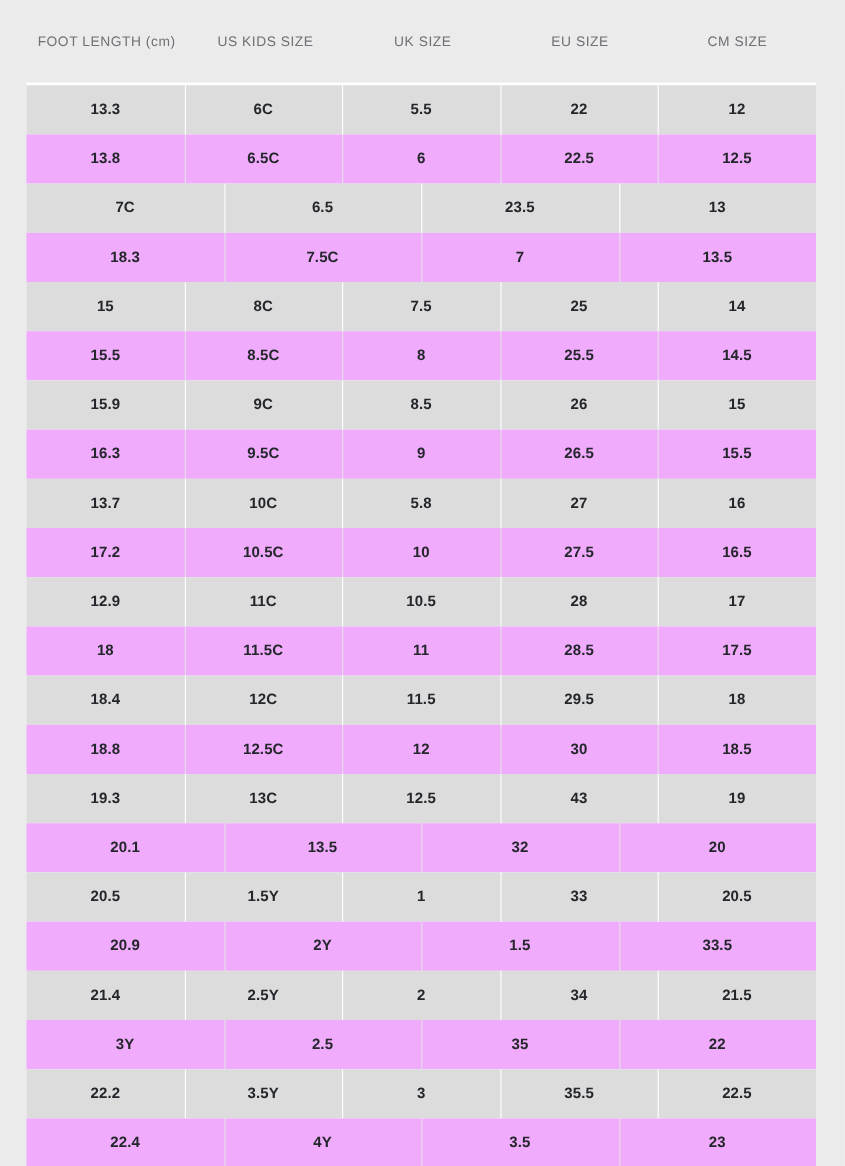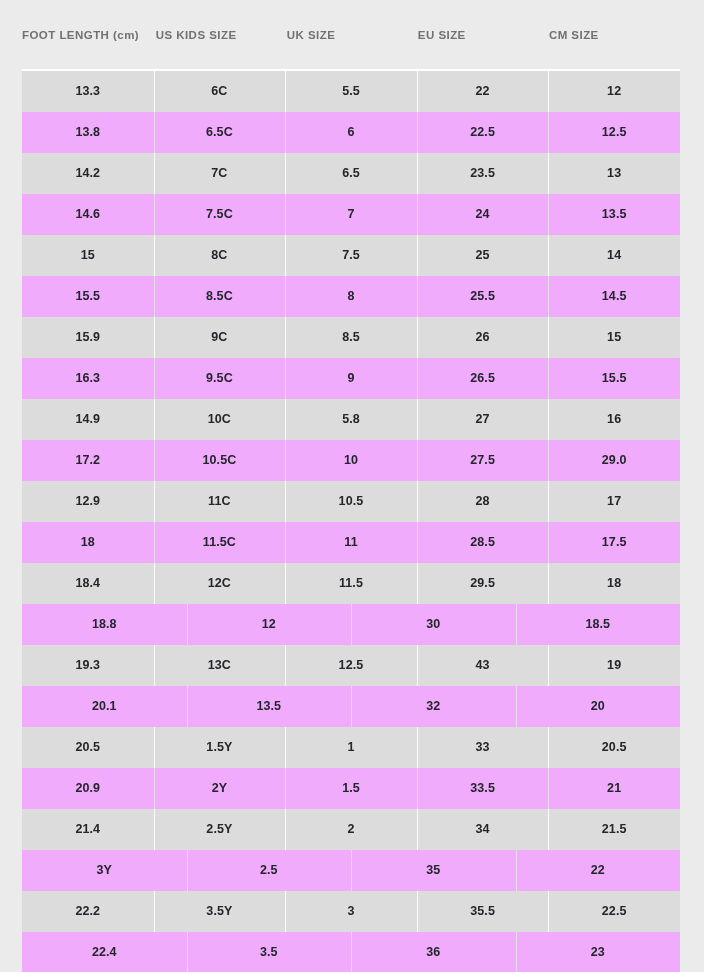--- a/index.html
+++ b/index.html
@@ -28,23 +28,23 @@
     display: flex;
     width: 704px;
     height: 69px;
     align-items: center;
     background: #ebebeb;
     padding-left: 22px;
     padding-right: 24px;
   }
   .chart-header .hcell {
     flex: 1 1 0;
-    text-align: left;
+    text-align: center;
     font-size: 11.5px;
-    font-weight: 700;
+    font-weight: 400;
     letter-spacing: 0.45px;
     color: #6e7175;
     white-space: nowrap;
   }
   .chart-header .hcell:first-child { flex: 1.02 1 0; }
 
   
   .table-body {
     position: absolute;
     left: 22px;
@@ -110,31 +110,29 @@
         <div class="cell">12</div>
       </div>
       <div class="row even">
         <div class="cell">13.8</div>
         <div class="cell">6.5C</div>
         <div class="cell">6</div>
         <div class="cell">22.5</div>
         <div class="cell">12.5</div>
       </div>
       <div class="row odd">
-        <div class="cell">14.2</div>
         <div class="cell">7C</div>
         <div class="cell">6.5</div>
         <div class="cell">23.5</div>
         <div class="cell">13</div>
       </div>
       <div class="row even">
-        <div class="cell">14.6</div>
+        <div class="cell">18.3</div>
         <div class="cell">7.5C</div>
         <div class="cell">7</div>
-        <div class="cell">24</div>
         <div class="cell">13.5</div>
       </div>
       <div class="row odd">
         <div class="cell">15</div>
         <div class="cell">8C</div>
         <div class="cell">7.5</div>
         <div class="cell">25</div>
         <div class="cell">14</div>
       </div>
       <div class="row even">
@@ -152,32 +150,32 @@
         <div class="cell">15</div>
       </div>
       <div class="row even">
         <div class="cell">16.3</div>
         <div class="cell">9.5C</div>
         <div class="cell">9</div>
         <div class="cell">26.5</div>
         <div class="cell">15.5</div>
       </div>
       <div class="row odd">
-        <div class="cell">14.9</div>
+        <div class="cell">13.7</div>
         <div class="cell">10C</div>
         <div class="cell">5.8</div>
         <div class="cell">27</div>
         <div class="cell">16</div>
       </div>
       <div class="row even">
         <div class="cell">17.2</div>
         <div class="cell">10.5C</div>
         <div class="cell">10</div>
         <div class="cell">27.5</div>
-        <div class="cell">29.0</div>
+        <div class="cell">16.5</div>
       </div>
       <div class="row odd">
         <div class="cell">12.9</div>
         <div class="cell">11C</div>
         <div class="cell">10.5</div>
         <div class="cell">28</div>
         <div class="cell">17</div>
       </div>
       <div class="row even">
         <div class="cell">18</div>
@@ -188,20 +186,21 @@
       </div>
       <div class="row odd">
         <div class="cell">18.4</div>
         <div class="cell">12C</div>
         <div class="cell">11.5</div>
         <div class="cell">29.5</div>
         <div class="cell">18</div>
       </div>
       <div class="row even">
         <div class="cell">18.8</div>
+        <div class="cell">12.5C</div>
         <div class="cell">12</div>
         <div class="cell">30</div>
         <div class="cell">18.5</div>
       </div>
       <div class="row odd">
         <div class="cell">19.3</div>
         <div class="cell">13C</div>
         <div class="cell">12.5</div>
         <div class="cell">43</div>
         <div class="cell">19</div>
@@ -217,21 +216,20 @@
         <div class="cell">1.5Y</div>
         <div class="cell">1</div>
         <div class="cell">33</div>
         <div class="cell">20.5</div>
       </div>
       <div class="row even">
         <div class="cell">20.9</div>
         <div class="cell">2Y</div>
         <div class="cell">1.5</div>
         <div class="cell">33.5</div>
-        <div class="cell">21</div>
       </div>
       <div class="row odd">
         <div class="cell">21.4</div>
         <div class="cell">2.5Y</div>
         <div class="cell">2</div>
         <div class="cell">34</div>
         <div class="cell">21.5</div>
       </div>
       <div class="row even">
         <div class="cell">3Y</div>
@@ -241,19 +239,19 @@
       </div>
       <div class="row odd">
         <div class="cell">22.2</div>
         <div class="cell">3.5Y</div>
         <div class="cell">3</div>
         <div class="cell">35.5</div>
         <div class="cell">22.5</div>
       </div>
       <div class="row even">
         <div class="cell">22.4</div>
+        <div class="cell">4Y</div>
         <div class="cell">3.5</div>
-        <div class="cell">36</div>
         <div class="cell">23</div>
       </div>
     </div>
 
 </div>
 
 </body></html>

